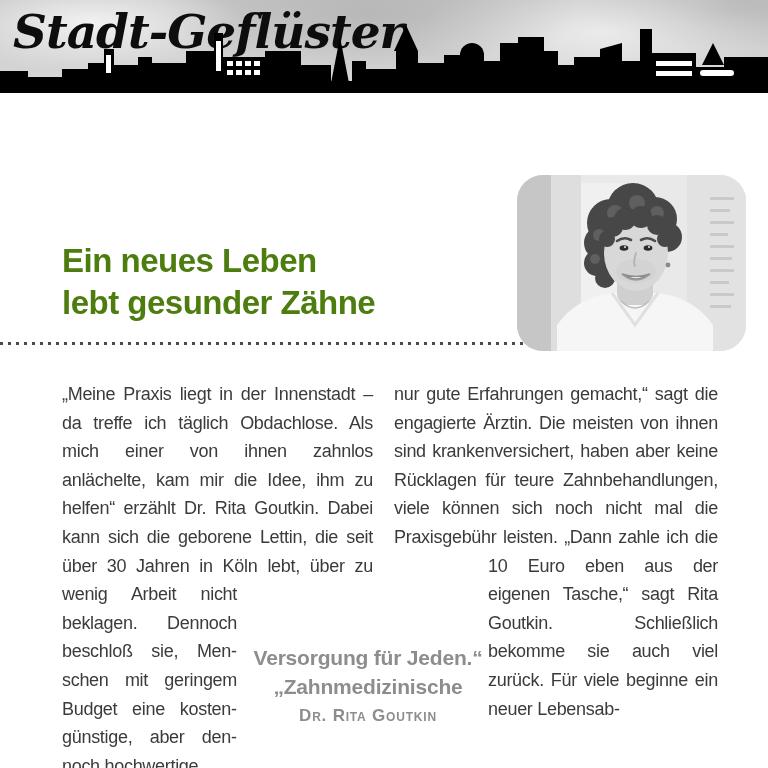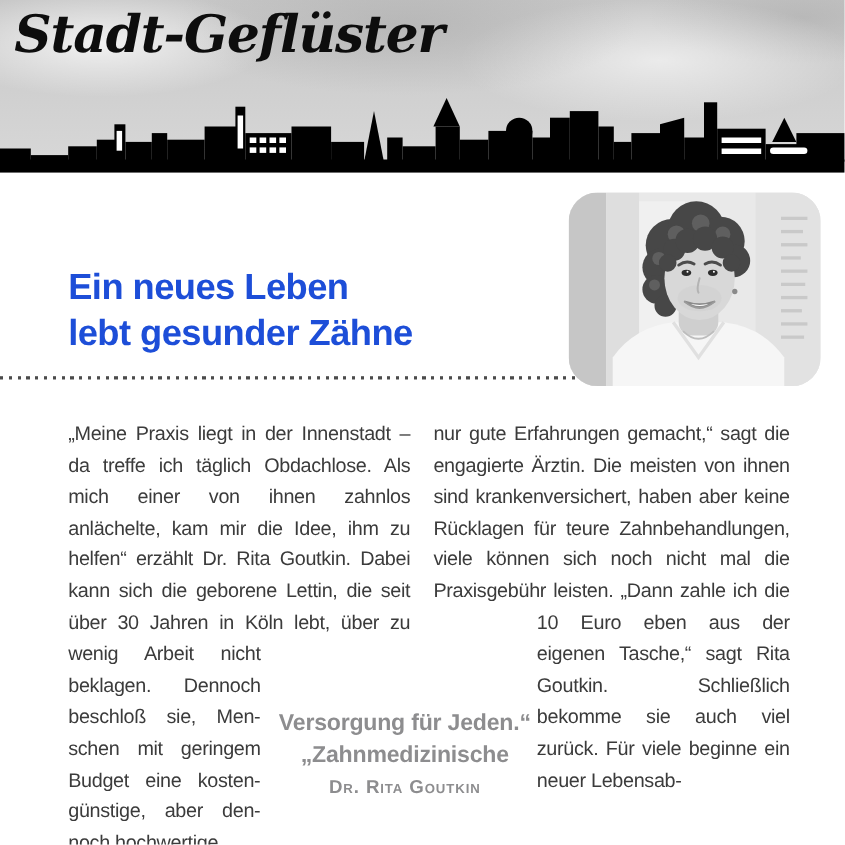--- a/index.html
+++ b/index.html
@@ -2,21 +2,21 @@
 <html><head>
 <meta charset="utf-8">
 <style>
   html,body{margin:0;padding:0;background:#ffffff;}
   .page{
     position:relative;width:768px;height:768px;overflow:hidden;
     background:#ffffff;font-family:"Liberation Sans",sans-serif;
   }
   
   .masthead{
-    position:absolute;left:0;top:0;width:768px;height:157px;
+    position:absolute;left:0;top:0;width:768px;height:93px;
     background:
       radial-gradient(ellipse 220px 70px at 12% 25%, rgba(255,255,255,.75), rgba(255,255,255,0) 70%),
       radial-gradient(ellipse 300px 90px at 48% 15%, rgba(150,150,150,.35), rgba(150,150,150,0) 70%),
       radial-gradient(ellipse 260px 80px at 78% 35%, rgba(255,255,255,.6), rgba(255,255,255,0) 70%),
       radial-gradient(ellipse 200px 60px at 95% 10%, rgba(160,160,160,.4), rgba(160,160,160,0) 70%),
       linear-gradient(#c7c7c7,#d8d8d8);
   }
   .masthead-title{
     position:absolute;left:13px;top:2px;margin:0;
     font-family:"DejaVu Serif",serif;font-style:italic;font-weight:bold;
@@ -25,21 +25,21 @@
   .skyline{position:absolute;left:0;bottom:0;width:768px;height:72px;display:block;}
   
   .portrait{
     position:absolute;left:517px;top:175px;width:229px;height:176px;
     border-radius:26px;overflow:hidden;background:#e9e9e9;
   }
   .portrait svg{display:block;}
   
   .headline{
     position:absolute;left:62px;top:240px;
-    font-size:33px;line-height:42px;font-weight:bold;color:#1d4ed8;
+    font-size:33px;line-height:42px;font-weight:bold;color:#4d7c0f;
     letter-spacing:-0.5px;
   }
   
   .dotted-rule{
     position:absolute;left:0;top:342px;width:523px;height:3px;
     background:repeating-linear-gradient(90deg,#4b4b4b 0 3px,transparent 3px 8px);
   }
   
   .columns{
     position:absolute;left:62px;top:380px;width:656px;display:flex;gap:21px;

